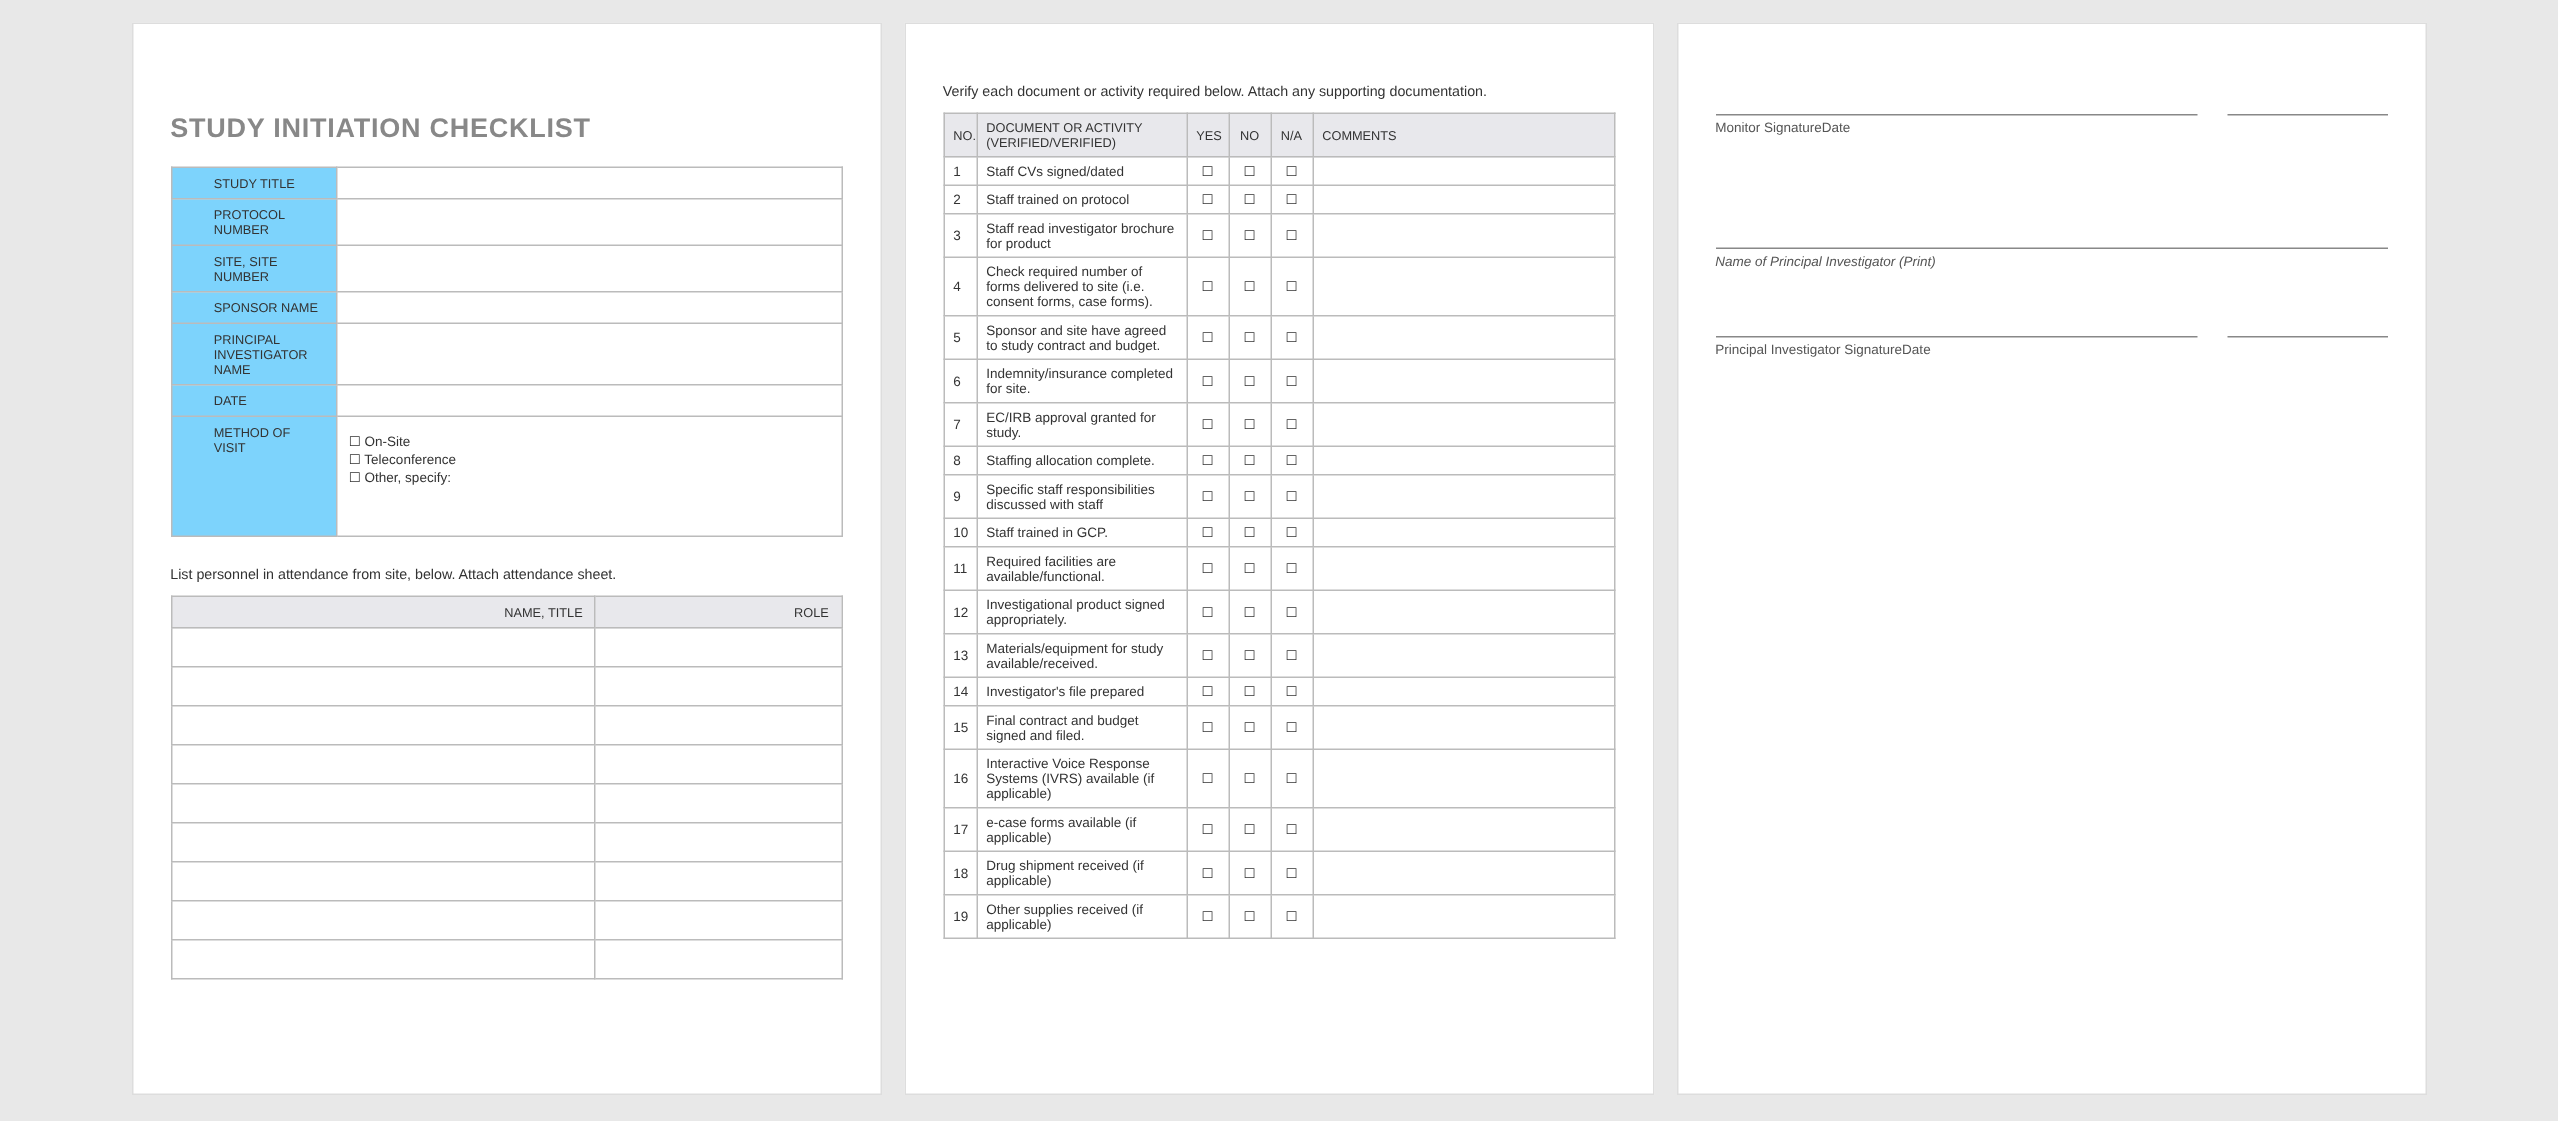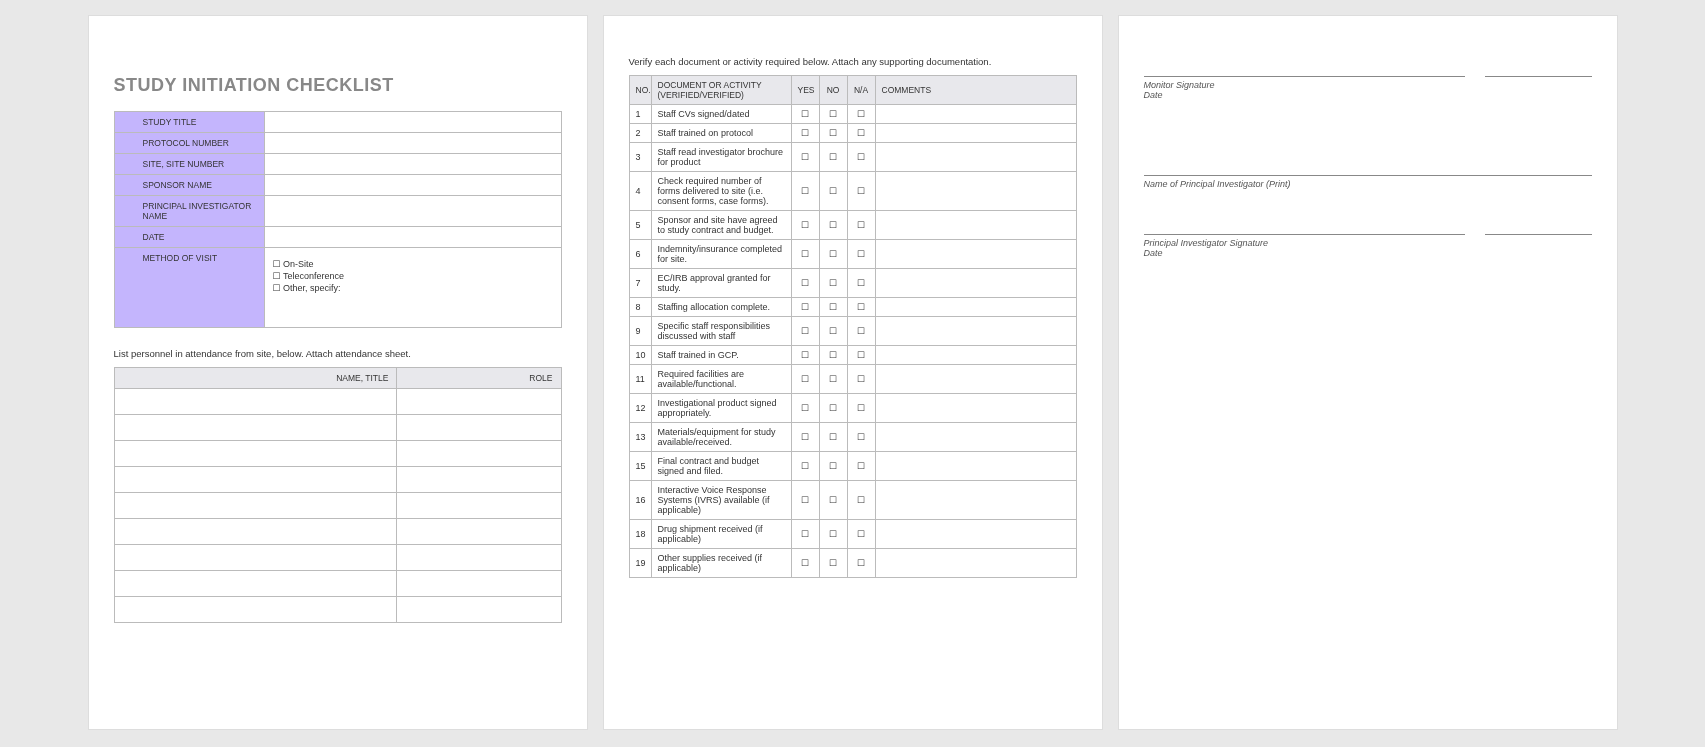--- a/index.html
+++ b/index.html
@@ -38,22 +38,22 @@
       border-collapse: collapse;
       margin-bottom: 20px;
     }
     .info-table td {
       border: 1px solid #bbb;
       padding: 5px 8px;
       font-size: 9px;
       vertical-align: top;
     }
     .info-table .label-cell {
-      background: #c4b5fd;
-      width: 150px;
+      background: #7dd3fc;
+      width: 110px;
       font-size: 8.5px;
       padding-left: 28px;
     }
     .method-cell {
       vertical-align: middle;
       height: 80px;
     }
     .method-options {
       padding: 4px 0;
     }
@@ -111,26 +111,24 @@
     }
     .sig-section {
       margin-bottom: 45px;
     }
     .sig-line {
       border-top: 1px solid #888;
       margin-top: 0;
     }
     .sig-label-row {
       display: flex;
-      justify-content: flex-end;
-      font-size: 9px;
-      font-style: italic;
+      justify-content: flex-start;
+      font-size: 9px;
       color: #555;
       margin-top: 3px;
-      flex-direction: column;
     }
     .sig-full {
       font-style: italic;
       font-size: 9px;
       color: #555;
       margin-top: 3px;
     }
     .page3 {
       padding-top: 60px;
     }
@@ -343,30 +341,46 @@
         </tr>
         <tr>
           <td class="col-no">13</td>
           <td class="col-doc">Materials/equipment for study available/received.</td>
           <td class="col-yn"><span class="checkbox-sym">☐</span></td>
           <td class="col-yn"><span class="checkbox-sym">☐</span></td>
           <td class="col-yn"><span class="checkbox-sym">☐</span></td>
           <td class="col-comments"></td>
         </tr>
         <tr>
+          <td class="col-no">14</td>
+          <td class="col-doc">Investigator's file prepared</td>
+          <td class="col-yn"><span class="checkbox-sym">☐</span></td>
+          <td class="col-yn"><span class="checkbox-sym">☐</span></td>
+          <td class="col-yn"><span class="checkbox-sym">☐</span></td>
+          <td class="col-comments"></td>
+        </tr>
+        <tr>
           <td class="col-no">15</td>
           <td class="col-doc">Final contract and budget signed and filed.</td>
           <td class="col-yn"><span class="checkbox-sym">☐</span></td>
           <td class="col-yn"><span class="checkbox-sym">☐</span></td>
           <td class="col-yn"><span class="checkbox-sym">☐</span></td>
           <td class="col-comments"></td>
         </tr>
         <tr>
           <td class="col-no">16</td>
           <td class="col-doc">Interactive Voice Response Systems (IVRS) available (if applicable)</td>
+          <td class="col-yn"><span class="checkbox-sym">☐</span></td>
+          <td class="col-yn"><span class="checkbox-sym">☐</span></td>
+          <td class="col-yn"><span class="checkbox-sym">☐</span></td>
+          <td class="col-comments"></td>
+        </tr>
+        <tr>
+          <td class="col-no">17</td>
+          <td class="col-doc">e-case forms available (if applicable)</td>
           <td class="col-yn"><span class="checkbox-sym">☐</span></td>
           <td class="col-yn"><span class="checkbox-sym">☐</span></td>
           <td class="col-yn"><span class="checkbox-sym">☐</span></td>
           <td class="col-comments"></td>
         </tr>
         <tr>
           <td class="col-no">18</td>
           <td class="col-doc">Drug shipment received (if applicable)</td>
           <td class="col-yn"><span class="checkbox-sym">☐</span></td>
           <td class="col-yn"><span class="checkbox-sym">☐</span></td>

